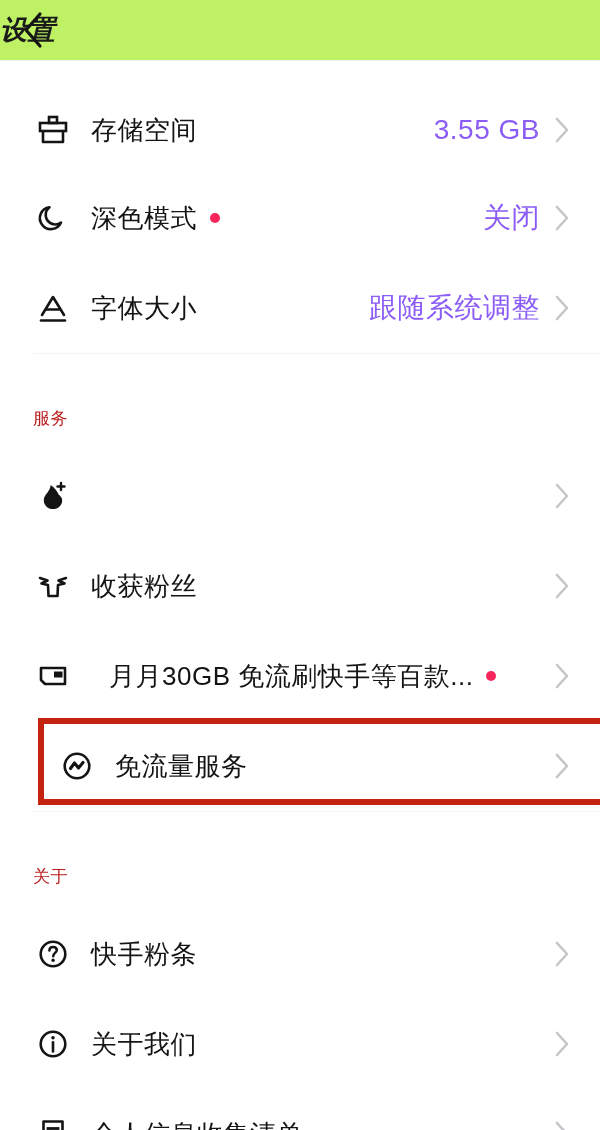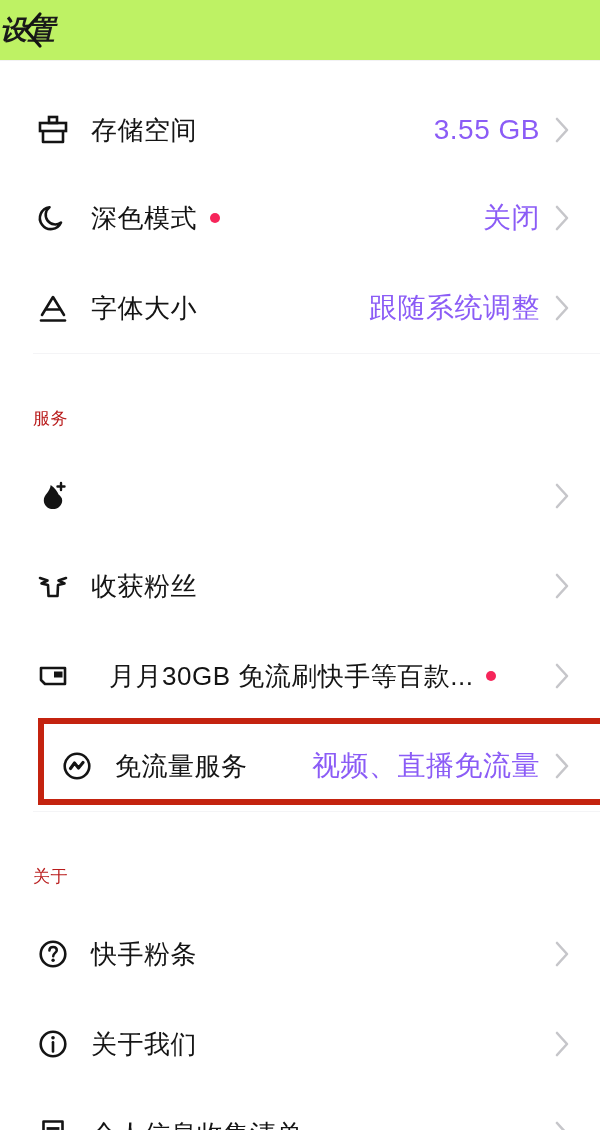--- a/index.html
+++ b/index.html
@@ -298,21 +298,20 @@
       <div class="highlight-box"></div>
       <div class="row">
         <span class="row-icon">
           <svg width="34" height="34" viewBox="0 0 34 34" fill="none">
             <circle cx="17" cy="17" r="12.3" stroke="#141414" stroke-width="2.6"></circle>
             <path d="M10.5 19.5 L14.5 14 L18.5 19 L23 13.5" stroke="#141414" stroke-width="3.1" stroke-linecap="round" stroke-linejoin="round"></path>
           </svg>
         </span>
         <span class="row-label">免流量服务</span>
         <span class="row-spacer"></span>
-        <span class="row-value">视频、直播免流量</span>
         <span class="chevron">
           <svg width="16" height="26" viewBox="0 0 16 26" fill="none">
             <path d="M3 2 L13 13 L3 24" stroke="#c6c6ca" stroke-width="2.6" stroke-linecap="round" stroke-linejoin="round"></path>
           </svg>
         </span>
       </div>
     </div>
   </div>
 
   <div class="section-gap"></div>

